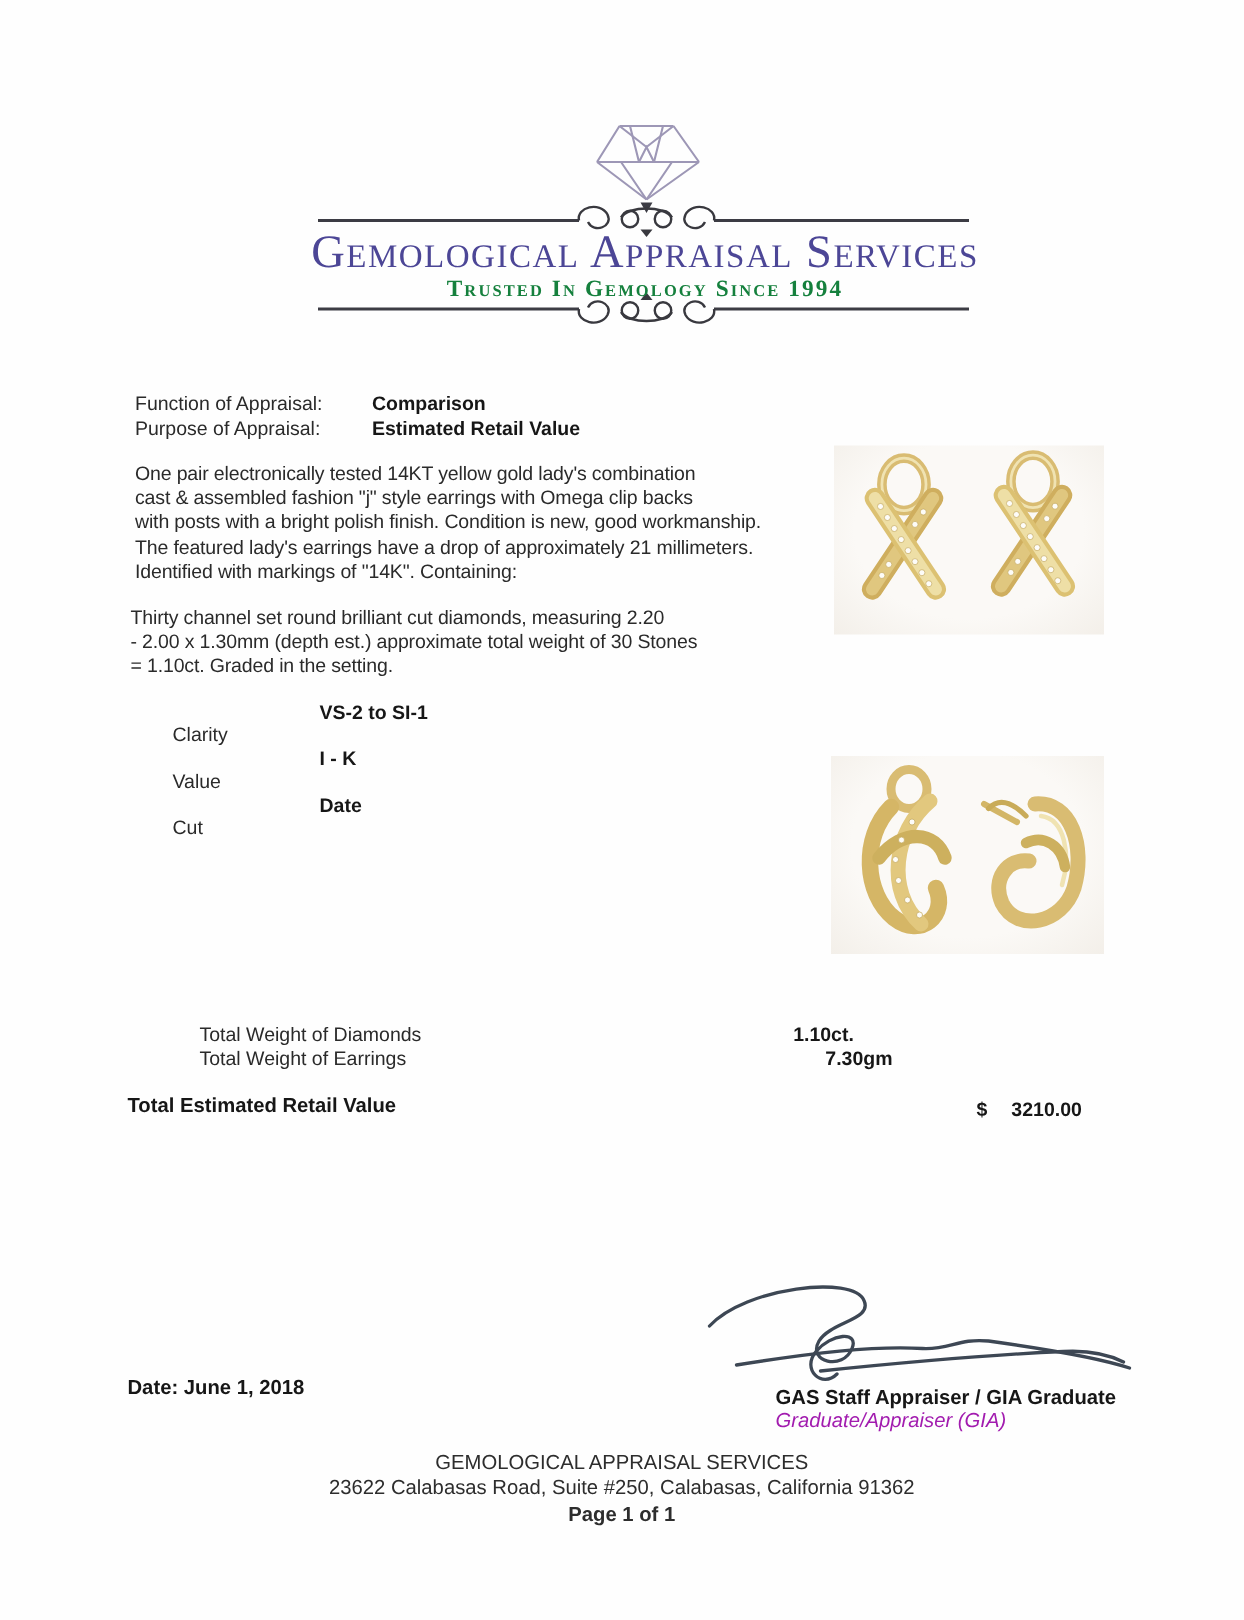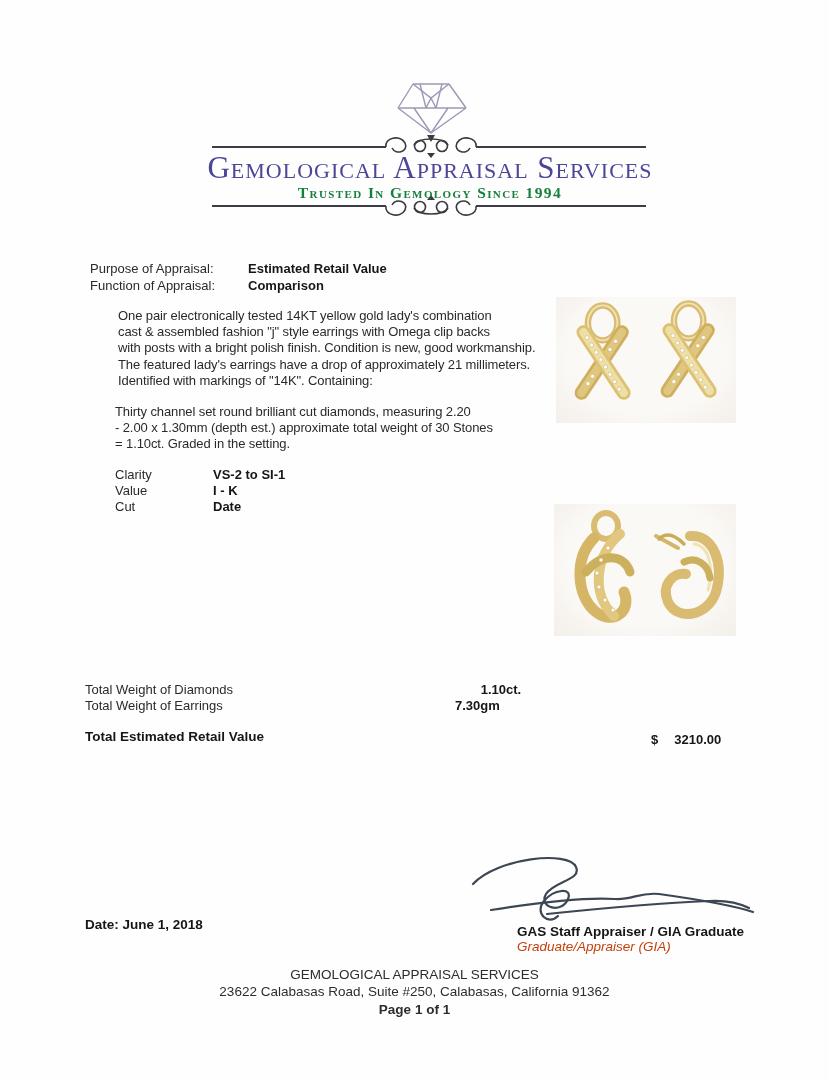--- a/index.html
+++ b/index.html
@@ -26,28 +26,28 @@
     font-family:"Liberation Serif", serif;
     font-variant:small-caps;
     color:#15803d;
     font-size:15.5px; line-height:18px;
     letter-spacing:1.4px;
     text-align:center;
     font-weight:bold;
   }
 
   
-  .line { font-size:13px; line-height:16.2px; letter-spacing:-0.1px; white-space:nowrap;margin-left:28px; }
+  .line { font-size:13px; line-height:16.2px; letter-spacing:-0.1px; white-space:nowrap; }
   .b { font-weight:bold; color:#161616; }
   .info-row { display:flex; font-size:13px; line-height:16.5px; }
   .info-label { width:158px; }
   .spec-row { display:flex; font-size:13px; line-height:16px; }
-  .spec-label { width:98px; }
+  .spec-label { width:98px;margin-top:15px; }
   .tot-row { display:flex; font-size:13px; line-height:15.5px; }
-  .tot-label { width:370px; }
+  .tot-label { width:370px;margin-left:48px; }
   .italic { font-style:italic; }
 
   .photo {
     background:radial-gradient(ellipse at 50% 45%, #fbf9f6 60%, #f3efe9 100%);
   }
 
   .footer-line { text-align:center; font-size:13.5px; line-height:17px; color:#2d2d2d; }
 </style>
 </head>
 <body>
@@ -95,26 +95,26 @@
       <path d="M-17,-2 C-12,-10 12,-10 17,-2"></path>
       <path d="M-4,6 L4,6 L0,11 Z" fill="#39393f" stroke="none"></path>
     </g>
   </svg>
 
   <div class="abs brand-title" style="left:200px; top:150px; width:460px;">Gemological Appraisal Services</div>
   <div class="abs brand-tagline" style="left:200px; top:184px; width:460px;">Trusted In Gemology Since 1994</div>
 
   <div class="abs" style="left:90px; top:261px;">
     <div class="info-row">
+      <span class="info-label">Function of Appraisal:</span>
+      <span class="b">Comparison</span>
+    </div>
+    <div class="info-row">
       <span class="info-label">Purpose of Appraisal:</span>
       <span class="b">Estimated Retail Value</span>
-    </div>
-    <div class="info-row">
-      <span class="info-label">Function of Appraisal:</span>
-      <span class="b">Comparison</span>
     </div>
   </div>
 
   <div class="abs" style="left:90px; top:308px;">
     <div class="line">One pair electronically tested 14KT yellow gold lady's combination</div>
     <div class="line">cast &amp; assembled fashion "j" style earrings with Omega clip backs</div>
     <div class="line">with posts with a bright polish finish. Condition is new, good workmanship.</div>
     <div class="line">The featured lady's earrings have a drop of approximately 21 millimeters.</div>
     <div class="line">Identified with markings of "14K".  Containing:</div>
   </div>
@@ -219,41 +219,41 @@
     </svg>
   </div>
 
   <div class="abs" style="left:85px; top:682px; width:660px;">
     <div class="tot-row">
       <span class="tot-label">Total Weight of Diamonds</span>
       <span class="b" style="display:inline-block; width:92px; text-align:center;">1.10ct.</span>
     </div>
     <div class="tot-row">
       <span class="tot-label">Total Weight of Earrings</span>
-      <span class="b" style="display:inline-block; width:92px; text-align:left;">7.30gm</span>
+      <span class="b" style="display:inline-block; width:92px; text-align:right;">7.30gm</span>
     </div>
   </div>
 
   <div class="abs b" style="left:85px; top:729px; font-size:13.5px;text-align:center;">Total Estimated Retail Value</div>
   <div class="abs" style="left:651px; top:732px; font-size:13px;">
     <span class="b">$</span><span class="b" style="margin-left:16px;">3210.00</span>
   </div>
 
   <svg class="abs" style="left:455px; top:848px;" width="312" height="88" viewBox="0 0 312 88">
     <g fill="none" stroke="#3d4754" stroke-width="2.2" stroke-linecap="round">
       <path d="M18,36 C42,10 114,2 121,19 C127,32 99,33 91,46 C83,60 107,66 113,51 C118,39 99,41 89,53 C79,65 93,78 103,68"></path>
       <path d="M36,62 C86,54 128,49 160,51 C178,52 184,44 204,46 C240,51 280,58 298,64"></path>
       <path d="M92,66 C150,60 207,55 254,53 C272,52 286,56 294,60"></path>
     </g>
   </svg>
 
   <div class="abs b" style="left:85px; top:917px; font-size:13.5px;">Date: June 1, 2018</div>
 
   <div class="abs b" style="left:517px; top:924px; font-size:13.5px;">GAS Staff Appraiser / GIA Graduate</div>
-  <div class="abs italic" style="left:517px; top:939px; font-size:13.5px; color:#c2410c;">Graduate/Appraiser (GIA)</div>
+  <div class="abs italic" style="left:517px; top:939px; font-size:13.5px; color:#a21caf;">Graduate/Appraiser (GIA)</div>
 
   <div class="abs" style="left:0; top:966px; width:829px;">
     <div class="footer-line">GEMOLOGICAL APPRAISAL SERVICES</div>
     <div class="footer-line">23622 Calabasas Road, Suite #250, Calabasas, California 91362</div>
     <div class="footer-line b" style="margin-top:1px;">Page 1 of 1</div>
   </div>
 
 </div>
 
 </body></html>

